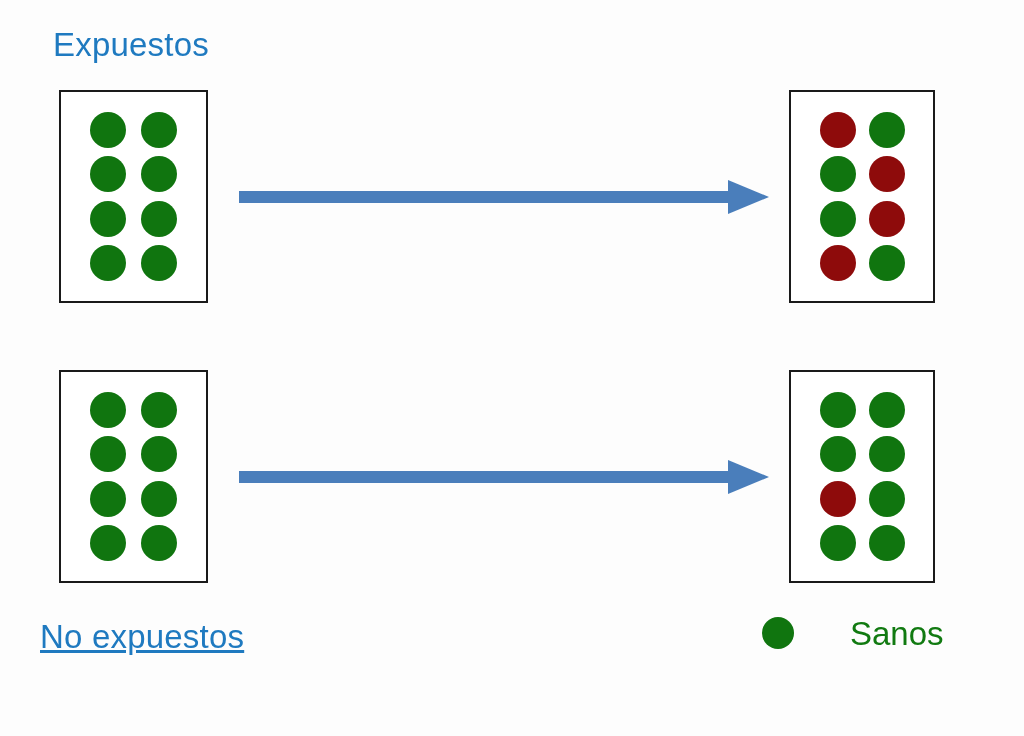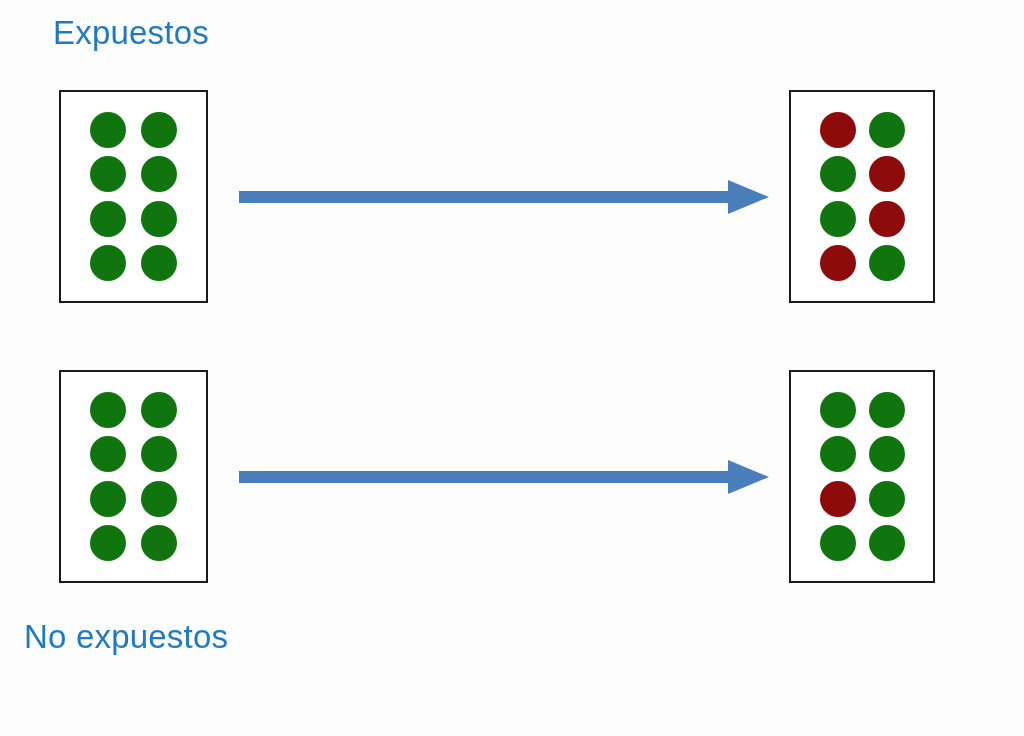--- a/index.html
+++ b/index.html
@@ -22,22 +22,22 @@
   
   .grp-label {
     position: absolute;
     color: #1f7ac0;
     font-size: 33px;
     line-height: 1;
     letter-spacing: 0.2px;
     white-space: nowrap;
     font-weight: 400;
   }
-  #label-expuestos   { left: 53px;  top: 16px; }
-  #label-noexpuestos { left: 24px;  top: 620px; }
+  #label-expuestos   { left: 53px;  top: 28px; }
+  #label-noexpuestos { left: 40px;  top: 620px; text-decoration: underline; }
 
   
   .group-box {
     position: absolute;
     box-sizing: border-box;
     border: 2px solid #1a1a1a;
     background: #ffffff;
   }
   .dot-grid {
     position: absolute;
@@ -174,15 +174,19 @@
         <span class="dot enfermo"></span>
         <span class="dot sano"></span>
         <span class="dot sano"></span>
         <span class="dot sano"></span>
       </div>
   </div>
 
   <div class="grp-label" id="label-noexpuestos">No expuestos</div>
 
   <div id="legend">
+    <div class="legend-row">
+      <span class="legend-swatch sano"></span>
+      <span class="legend-text sano">Sanos</span>
+    </div>
   </div>
 
 </div>
 
 </body></html>

